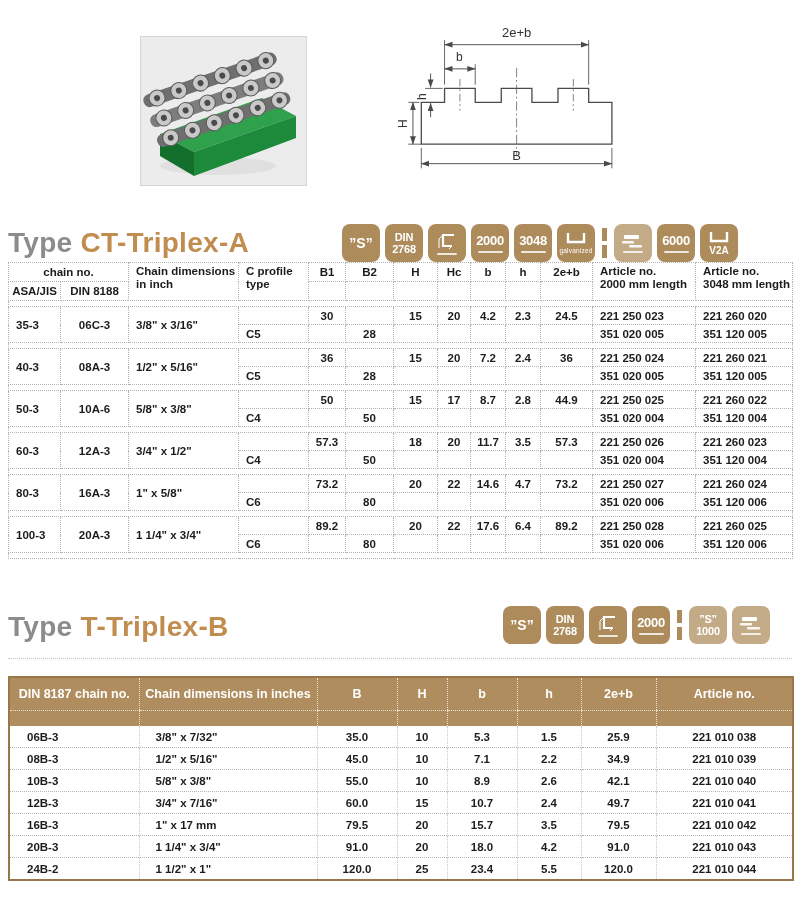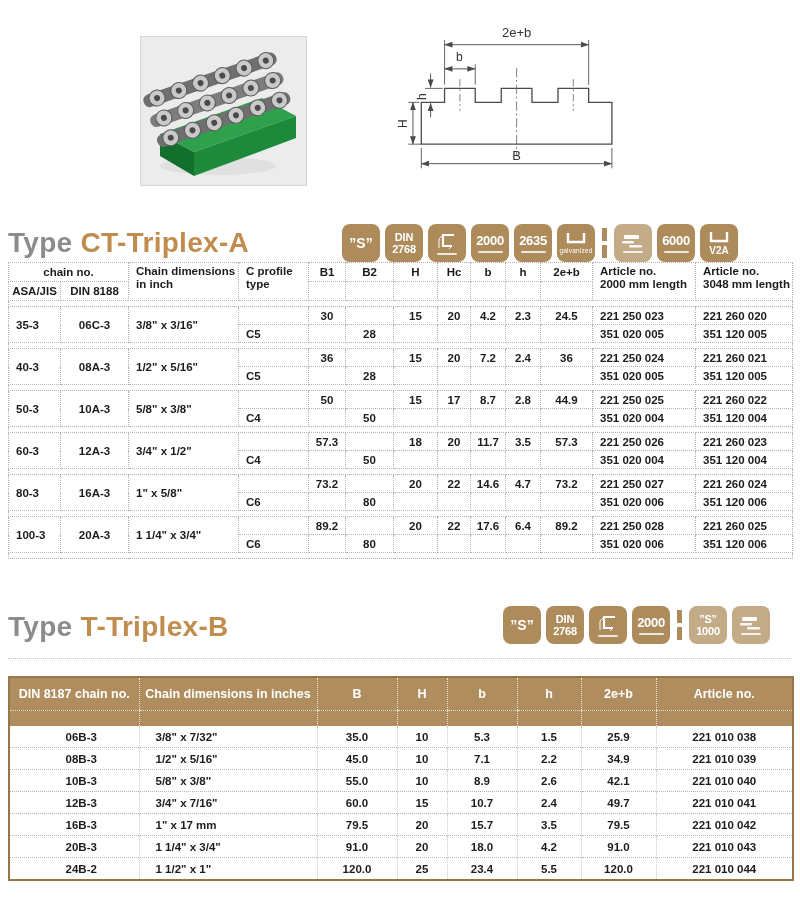--- a/index.html
+++ b/index.html
@@ -53,21 +53,21 @@
   #table-t th{background:#b08d5e;color:#ffffff;font-size:12.5px;font-weight:700;
     border-left:1px dotted rgba(255,255,255,.75);padding:0 4px;white-space:nowrap;}
   #table-t th:first-child{border-left:none;}
   #table-t tr.t2h1 th{height:32px;border-bottom:1px dotted rgba(255,255,255,.75);}
   #table-t tr.t2h2 th{height:15px;}
   #table-t td{height:21px;font-size:11.5px;font-weight:700;color:#1c1c1c;
     text-align:center;border-top:1px dotted #b5b5b5;border-left:1px dotted #cccccc;
     padding:0 3px;white-space:nowrap;}
   #table-t td:first-child{border-left:none;}
   #table-t tbody tr:first-child td{border-top:none;}
-  #table-t td.c-din{text-align:center;padding-left:17px;}
+  #table-t td.c-din{text-align:left;padding-left:17px;}
   #table-t td.c-dim{text-align:left;padding-left:16px;}
 </style>
 </head>
 <body>
 
 <div class="photo">
   <svg width="167" height="150" viewBox="0 0 167 150">
     <defs>
       <g id="rl">
           <circle r="8" fill="#c9c9c9" stroke="#595959" stroke-width="1"></circle>
@@ -162,21 +162,21 @@
       <path d="M18,3 H7 V14 H16" fill="none" stroke="#fff" stroke-width="2.2"></path>
       <path d="M7,3 L3,7 V16 M16,14 L13,17" fill="none" stroke="#fff" stroke-width="1"></path>
     </svg>
     <i class="tiny short"></i>
   </div>
   <div class="badge">
       <span class="b-num">2000</span>
       <i class="tiny"></i>
     </div>
   <div class="badge">
-      <span class="b-num">2635</span>
+      <span class="b-num">3048</span>
       <i class="tiny"></i>
     </div>
   <div class="badge">
     <svg width="22" height="13" viewBox="0 0 22 13">
       <path d="M3,1 V10 H19 V1" fill="none" stroke="#fff" stroke-width="2.4"></path>
     </svg>
     <span class="b-galv">galvanized</span>
   </div>
   <div class="sep">
       <i></i>
@@ -323,21 +323,21 @@
       <td class="al">351 020 005</td>
       <td class="al">351 120 005</td>
     </tr>
     <tr class="g-sp">
         <td colspan="13"></td>
       </tr>
   </tbody>
     <tbody>
     <tr>
       <td rowspan="2" class="al">50-3</td>
-      <td rowspan="2">10A-3</td>
+      <td rowspan="2">10A-6</td>
       <td rowspan="2" class="al">5/8" x 3/8"</td>
       <td></td>
       <td>50</td>
       <td></td>
       <td>15</td>
       <td>17</td>
       <td>8.7</td>
       <td>2.8</td>
       <td>44.9</td>
       <td class="al">221 250 025</td>

